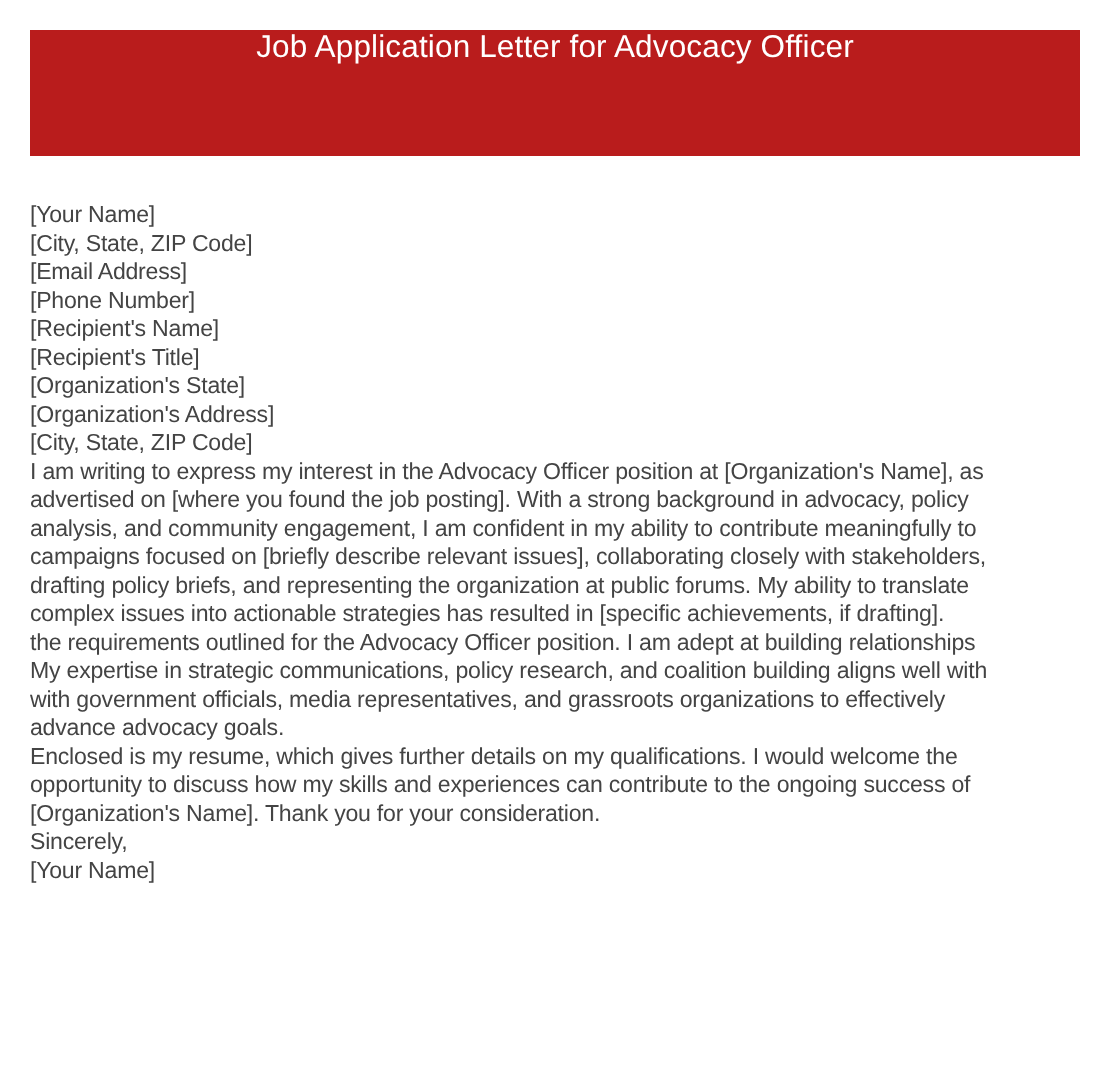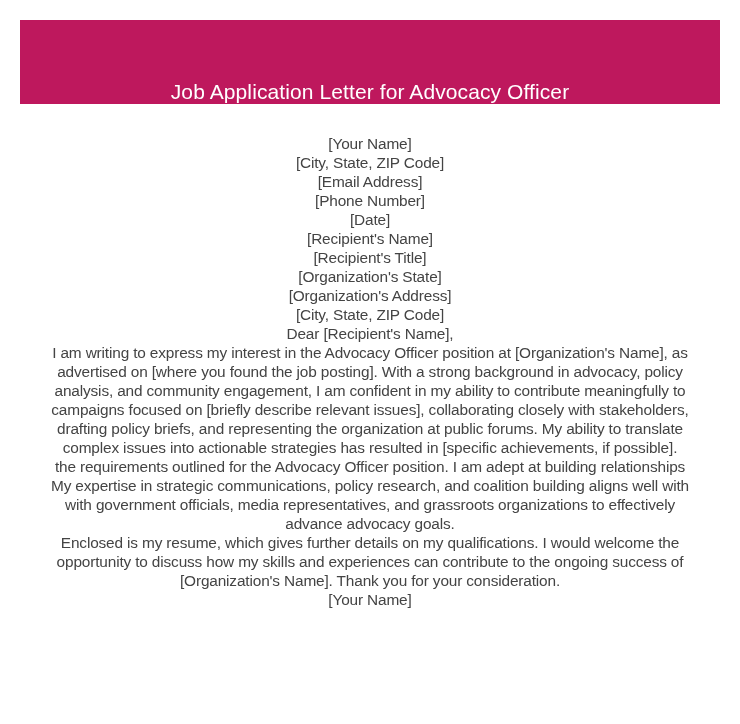--- a/index.html
+++ b/index.html
@@ -11,41 +11,40 @@
       width: 740px;
       height: 724px;
       overflow: hidden;
       font-family: "Liberation Sans", sans-serif;
     }
     .page {
       position: relative;
       padding: 20px 20px 0 20px;
     }
     .header {
-      background: #be185d;
+      background: #b91c1c;
       height: 84px;
       display: flex;
-      align-items: flex-end;
+      align-items: flex-start;
       justify-content: center;
     }
     .header h1 {
       margin: 0;
       color: #ffffff;
       font-weight: normal;
       font-size: 21px;
       letter-spacing: 0.1px;
       font-family: "Liberation Sans", sans-serif;
     }
     .letter {
       margin-top: 30px;
       color: #444444;
       font-size: 15.4px;
       line-height: 19px;
       letter-spacing: -0.15px;
-      text-align: center;
     }
     .letter .line, .letter p {
       margin: 0;
       padding: 0;
       white-space: nowrap;
     }
     .letter p {
       white-space: normal;
     }
     .letter p span {
@@ -60,53 +59,52 @@
   <div class="header">
     <h1>Job Application Letter for Advocacy Officer</h1>
   </div>
 
   <div class="letter">
     <div>
       <div class="line">[Your Name]</div>
       <div class="line">[City, State, ZIP Code]</div>
       <div class="line">[Email Address]</div>
       <div class="line">[Phone Number]</div>
-      <div class="line">[Date]</div>
     </div>
 
     <div>
       <div class="line">[Recipient's Name]</div>
       <div class="line">[Recipient's Title]</div>
       <div class="line">[Organization's State]</div>
       <div class="line">[Organization's Address]</div>
       <div class="line">[City, State, ZIP Code]</div>
     </div>
 
-    <div class="line">Dear [Recipient's Name],</div>
 
     <p>
       <span>I am writing to express my interest in the Advocacy Officer position at [Organization's Name], as</span>
       <span>advertised on [where you found the job posting]. With a strong background in advocacy, policy</span>
       <span>analysis, and community engagement, I am confident in my ability to contribute meaningfully to</span>
     </p>
 
     <p>
       <span>campaigns focused on [briefly describe relevant issues], collaborating closely with stakeholders,</span>
       <span>drafting policy briefs, and representing the organization at public forums. My ability to translate</span>
-      <span>complex issues into actionable strategies has resulted in [specific achievements, if possible].</span>
+      <span>complex issues into actionable strategies has resulted in [specific achievements, if drafting].</span>
     </p>
 
     <p>
       <span>the requirements outlined for the Advocacy Officer position. I am adept at building relationships</span>
       <span>My expertise in strategic communications, policy research, and coalition building aligns well with</span>
       <span>with government officials, media representatives, and grassroots organizations to effectively</span>
       <span>advance advocacy goals.</span>
     </p>
 
     <p>
       <span>Enclosed is my resume, which gives further details on my qualifications. I would welcome the</span>
       <span>opportunity to discuss how my skills and experiences can contribute to the ongoing success of</span>
       <span>[Organization's Name]. Thank you for your consideration.</span>
     </p>
 
+    <div class="line">Sincerely,</div>
     <div class="line">[Your Name]</div>
   </div>
 </div>
 
 </body></html>

